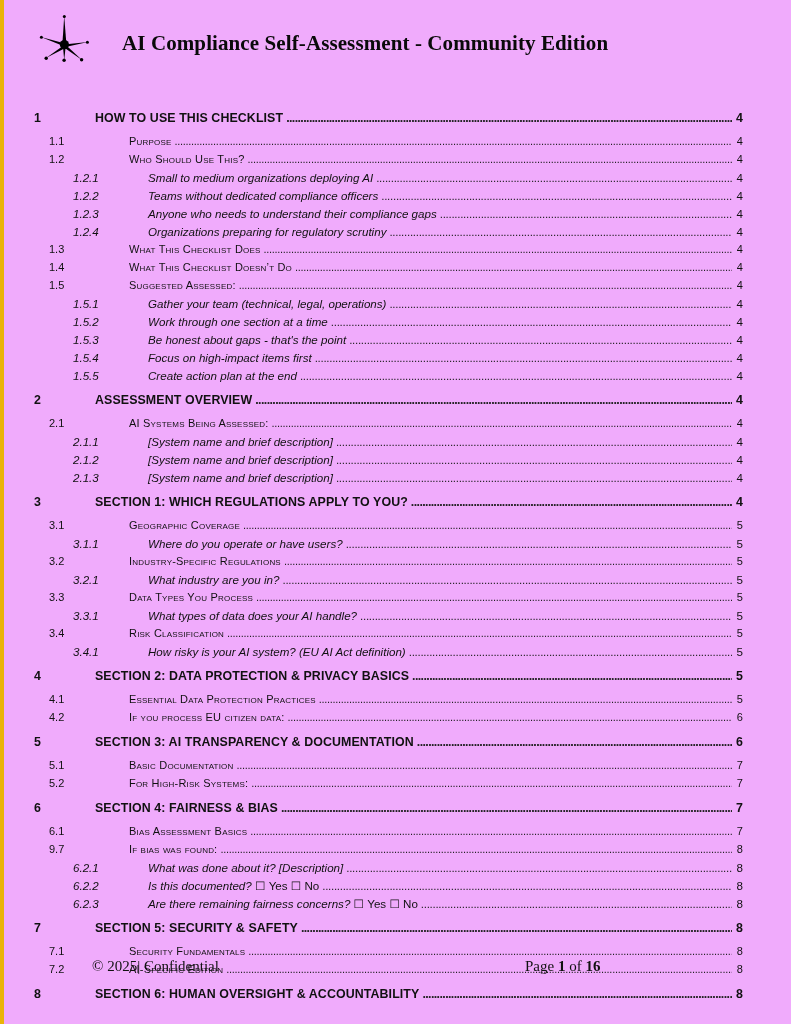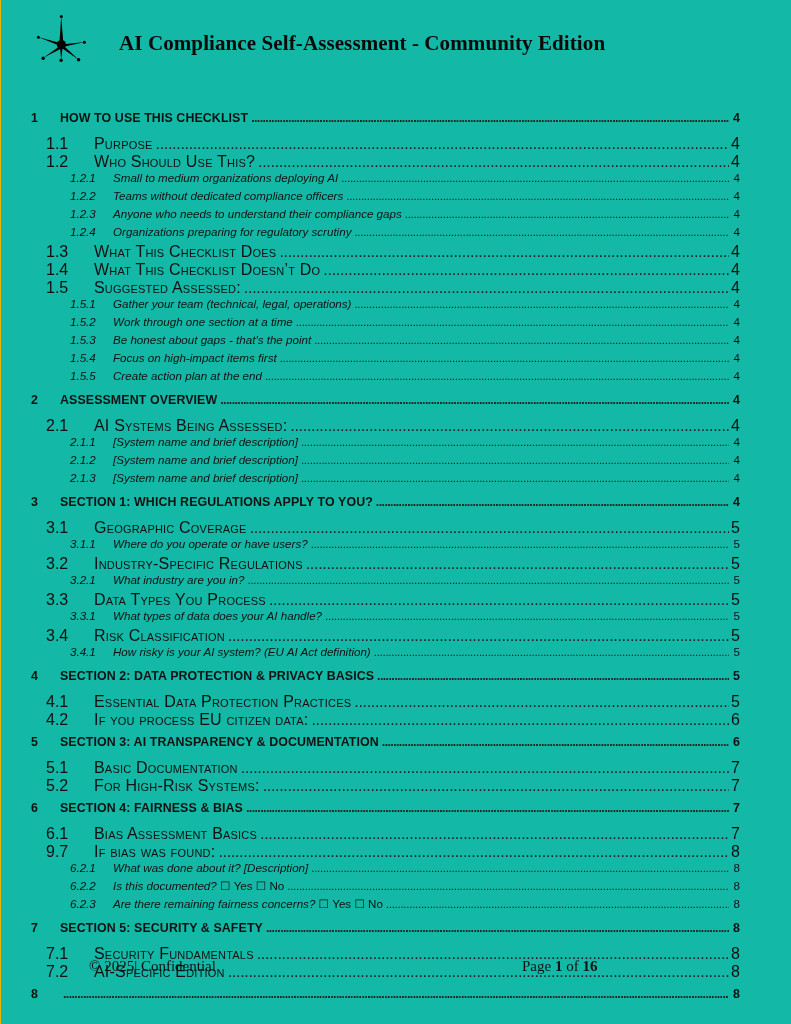--- a/index.html
+++ b/index.html
@@ -11,22 +11,22 @@
     width: 791px;
     height: 1024px;
     font-family: "Liberation Sans", sans-serif;
     color: #000000;
     position: relative;
     overflow: hidden;
   }
   .page {
     position: absolute;
     inset: 0;
-    background: #14b8a6;
-    border-left: 1px solid #eab308;
+    background: #f0abfc;
+    border-left: 4px solid #eab308;
     box-sizing: border-box;
   }
 
   
   .doc-header {
     position: absolute;
     left: 0; top: 0; right: 0;
     height: 90px;
   }
   .logo {
@@ -71,21 +71,21 @@
     height: 24px;
     margin-top: 6px;
   }
   .lvl1 .num  { width: 29px; flex: 0 0 29px; }
   .lvl1 .label { white-space: nowrap; letter-spacing: 0.1px; }
   .lvl1 .dots { font-weight: bold; letter-spacing: -0.6px; }
   .lvl1 .pg  { font-weight: bold; }
 
   
   .lvl2 {
-    font-size: 16px;
+    font-size: 11px;
     height: 18px;
     font-variant: small-caps;
     letter-spacing: 0.2px;
   }
   .lvl2 .num {
     width: 48px; flex: 0 0 48px;
     margin-left: 15px;
     font-variant: normal;
     letter-spacing: 0;
   }
@@ -99,21 +99,21 @@
     font-style: italic;
   }
   .lvl3 .num {
     width: 43px; flex: 0 0 43px;
     margin-left: 39px;
   }
   .lvl3 .label { white-space: nowrap; }
   .lvl3 .pg { font-style: normal; }
 
   .num { text-align: left; }
-  .label { flex: 0 0 auto; }
+  .label { flex: 0 0 auto; margin-left: 32px; }
   .dots {
     flex: 1 1 auto;
     overflow: hidden;
     white-space: nowrap;
     letter-spacing: -0.3px;
     margin: 0 2px 0 3px;
     font-style: normal;
     font-variant: normal;
     color: #222;
   }
@@ -445,20 +445,21 @@
         <span class="pg">8</span>
       </div>
       <div class="toc-entry lvl2">
         <span class="num">7.2</span>
         <span class="label">AI-Specific Edition</span>
         <span class="dots">................................................................................................................................................................................................................................................................................................................................................................................................................</span>
         <span class="pg">8</span>
       </div>
       <div class="toc-entry lvl1">
         <span class="num">8</span>
+        <span class="label">SECTION 6: HUMAN OVERSIGHT &amp; ACCOUNTABILITY</span>
         <span class="dots">................................................................................................................................................................................................................................................................................................................................................................................................................</span>
         <span class="pg">8</span>
       </div>
     </div>
 
   <div class="doc-footer">
     <span class="footer-left">© 2025| Confidential</span>
     <span class="footer-right">
       <span>Page</span>
       <b>1</b>

